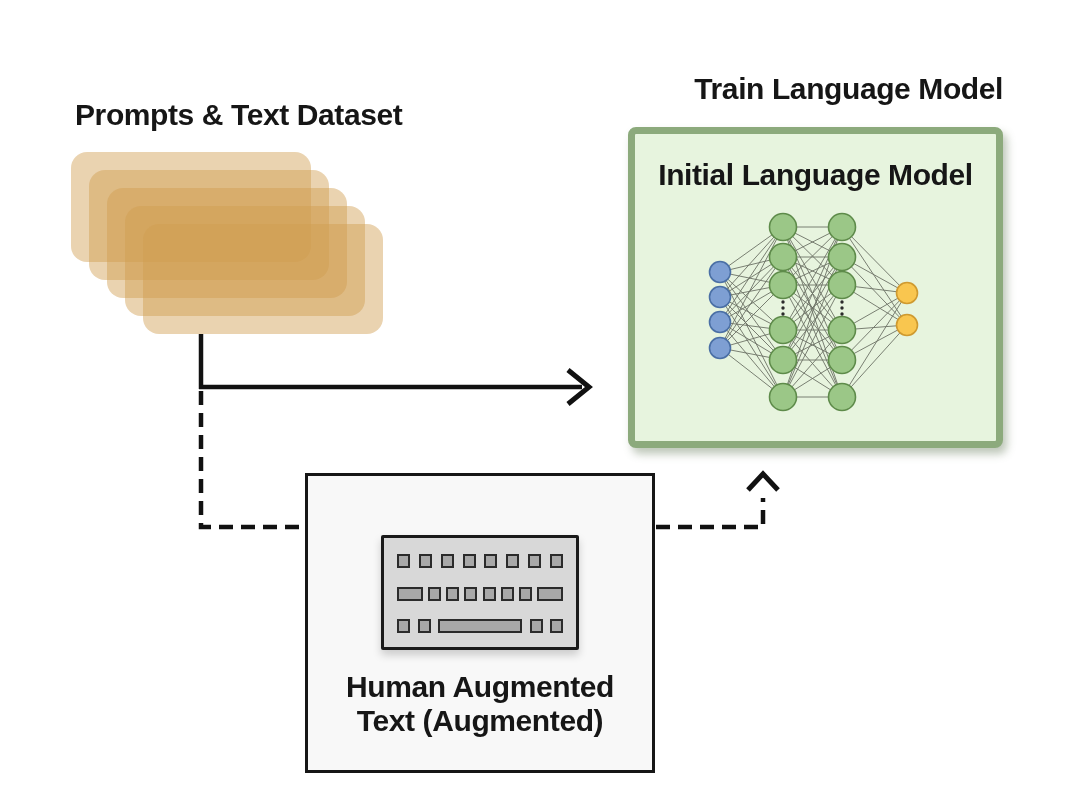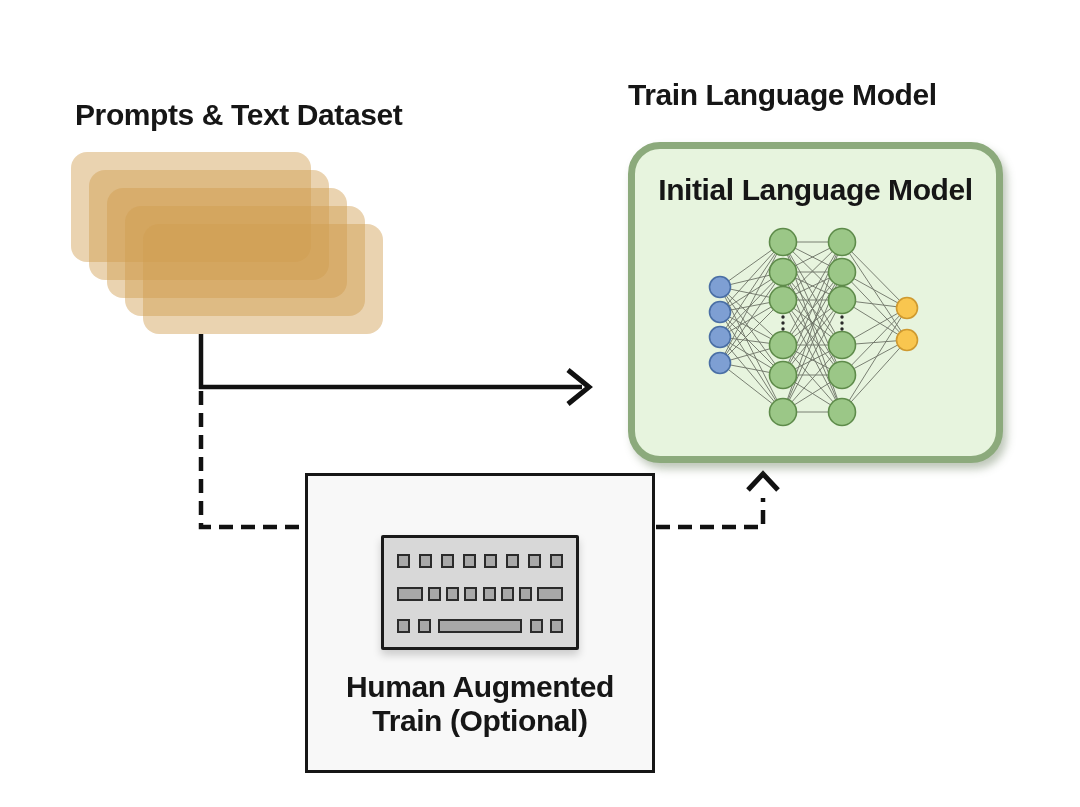--- a/index.html
+++ b/index.html
@@ -27,34 +27,33 @@
   }
   
   .arrows-svg{position:absolute;left:0;top:0;z-index:1;}
   
   .model-box{
     position:absolute;
     left:628px;top:127px;
     width:375px;height:321px;
     box-sizing:border-box;
     border:7px solid #8caa7c;
-    border-radius:32px;
+    border-radius:8px;
     background:#e7f4de;
     box-shadow:4px 6px 9px rgba(110,130,100,0.45);
     z-index:2;
-    margin-top:15px;
   }
   .model-title{
     position:absolute;
     left:0;top:24px;width:100%;
     text-align:center;
   }
   .train-title{
-    left:628px;top:78px;width:375px;
-    text-align:left;
+    left:628px;top:72px;width:375px;
+    text-align:right;
   }
   .net-svg{position:absolute;left:65px;top:72px;}
   
   .human-box{
     position:absolute;
     left:305px;top:473px;
     width:350px;height:300px;
     box-sizing:border-box;
     border:3px solid #14532d;
     background:#f8f8f8;
@@ -233,17 +232,17 @@
         <div class="kb-row">
           <div class="kb-key" style="width: 13px; background: rgb(168, 168, 168);"></div>
           <div class="kb-key" style="width: 13px; background: rgb(168, 168, 168);"></div>
           <div class="kb-key" style="width: 84px; background: rgb(168, 168, 168);"></div>
           <div class="kb-key" style="width: 13px; background: rgb(168, 168, 168);"></div>
           <div class="kb-key" style="width: 13px; background: rgb(168, 168, 168);"></div>
         </div>
       </div>
     <div class="human-title">
       <div>Human Augmented</div>
-      <div>Train (Optional)</div>
+      <div>Text (Augmented)</div>
     </div>
   </div>
 
 </div>
 
 </body></html>

